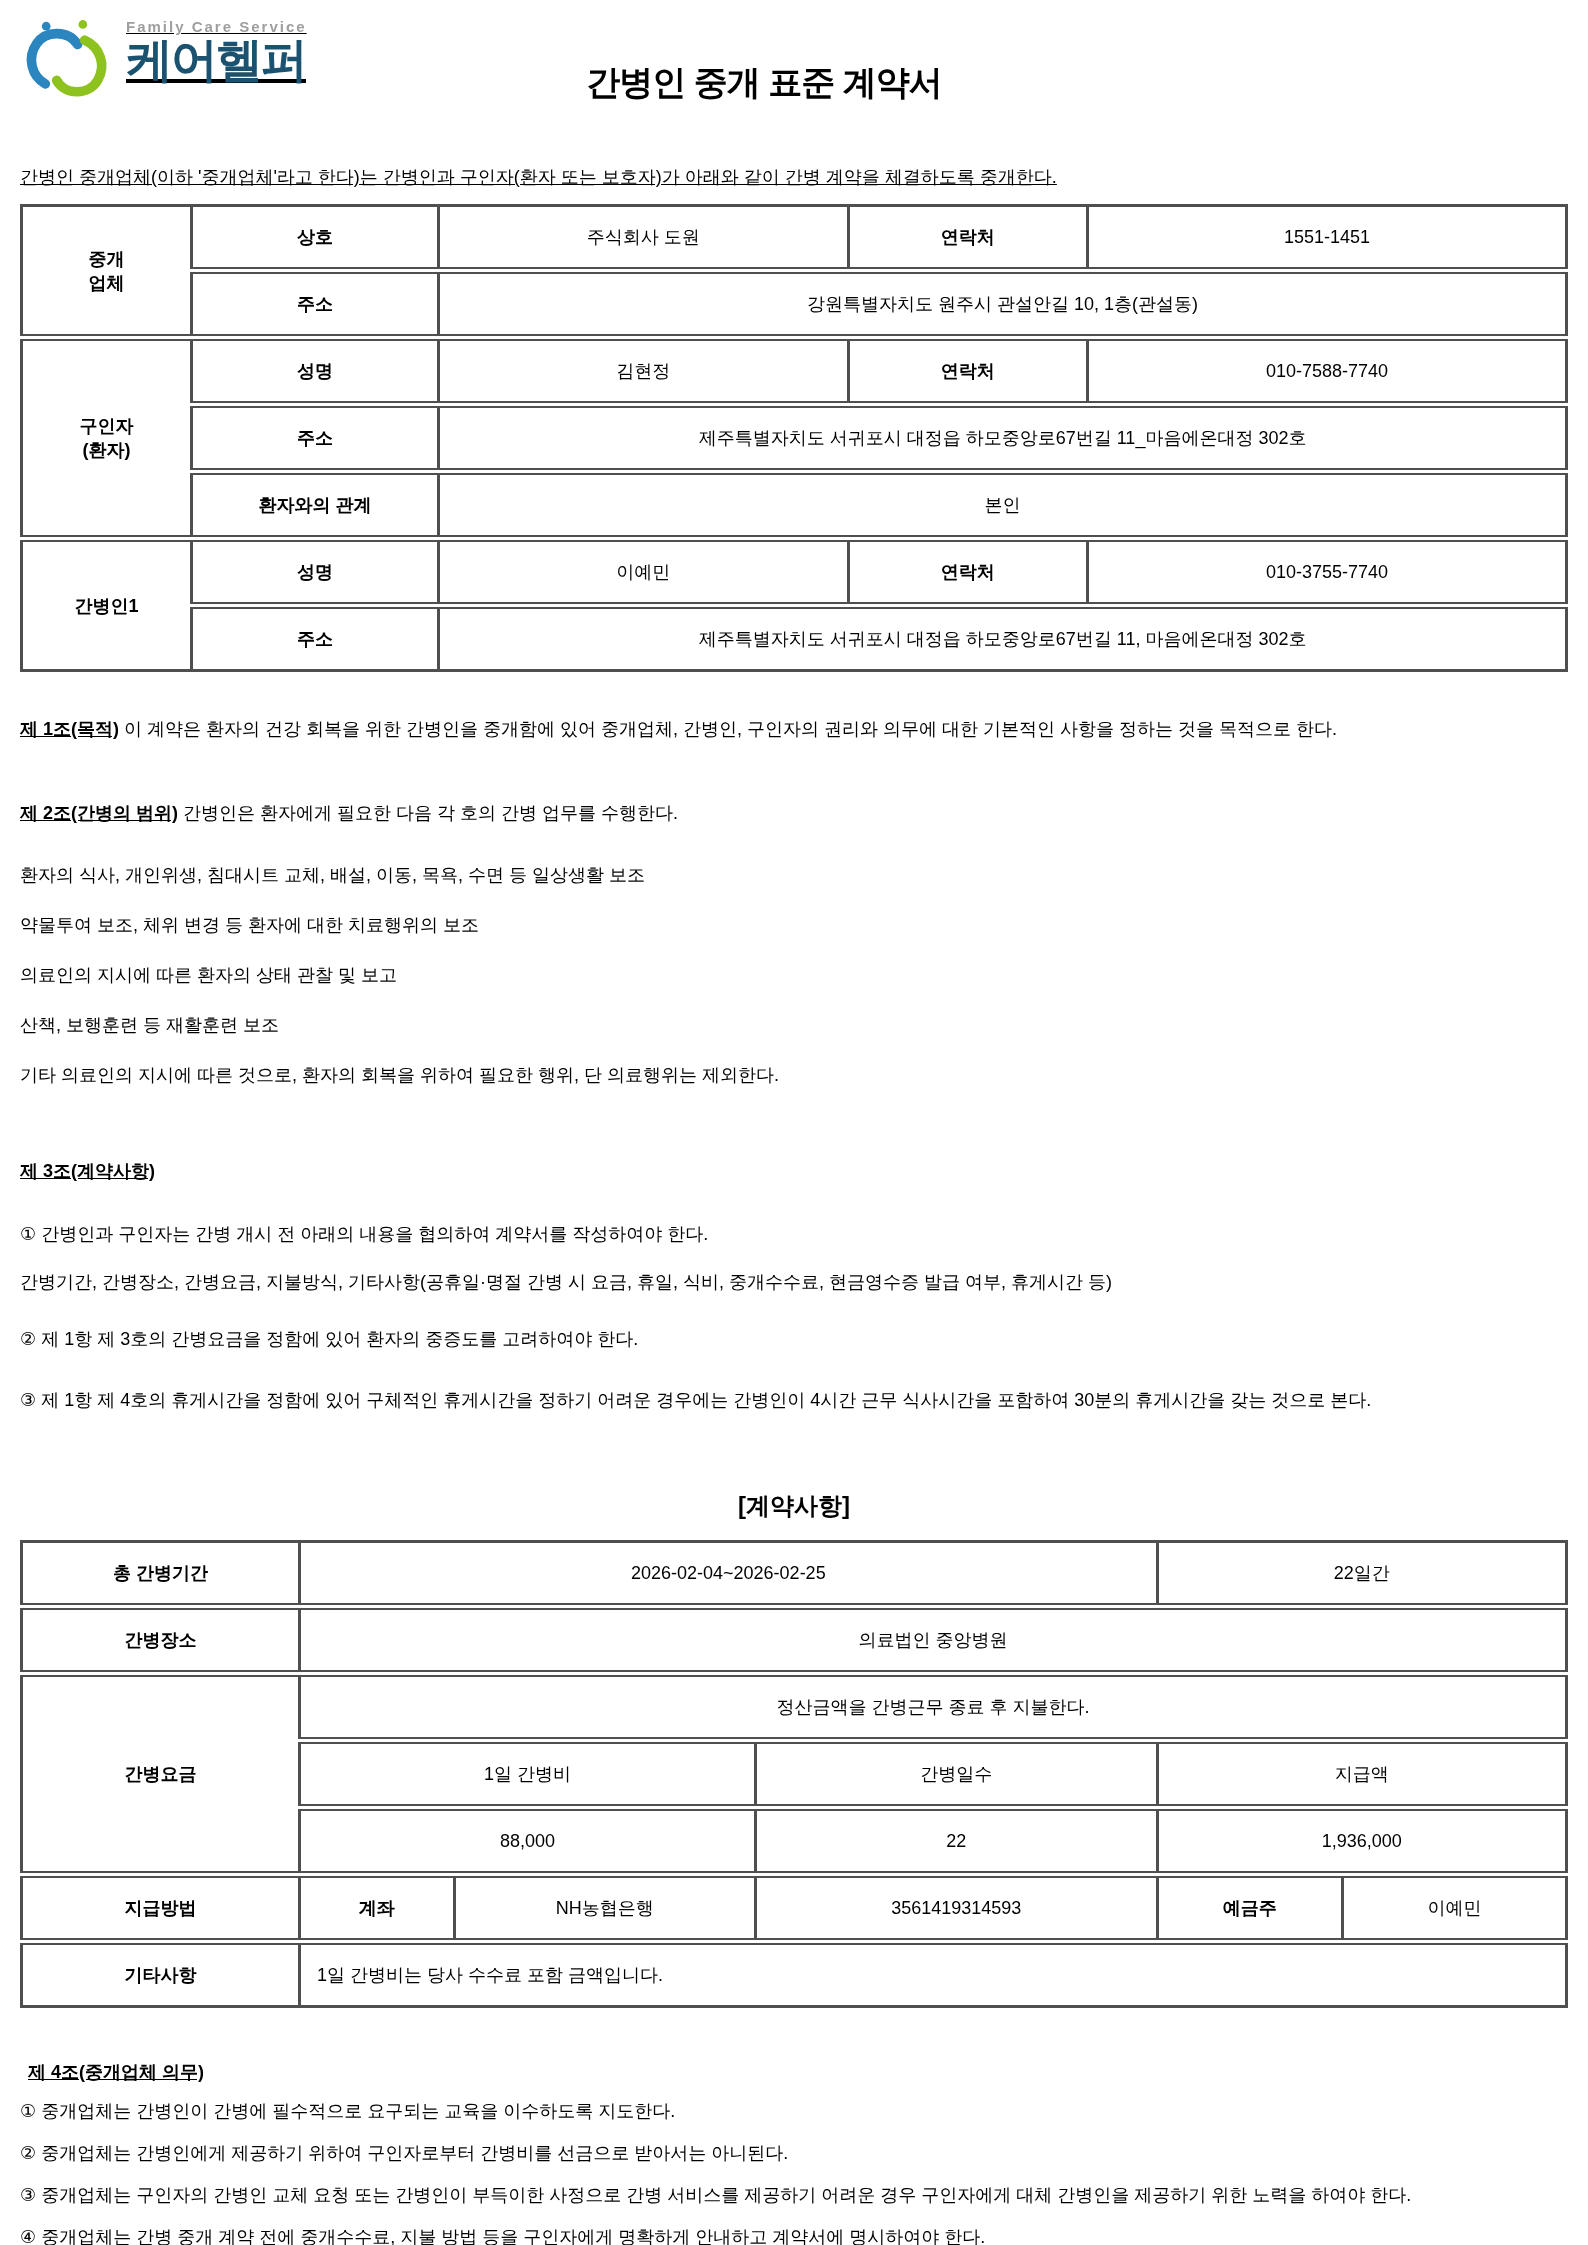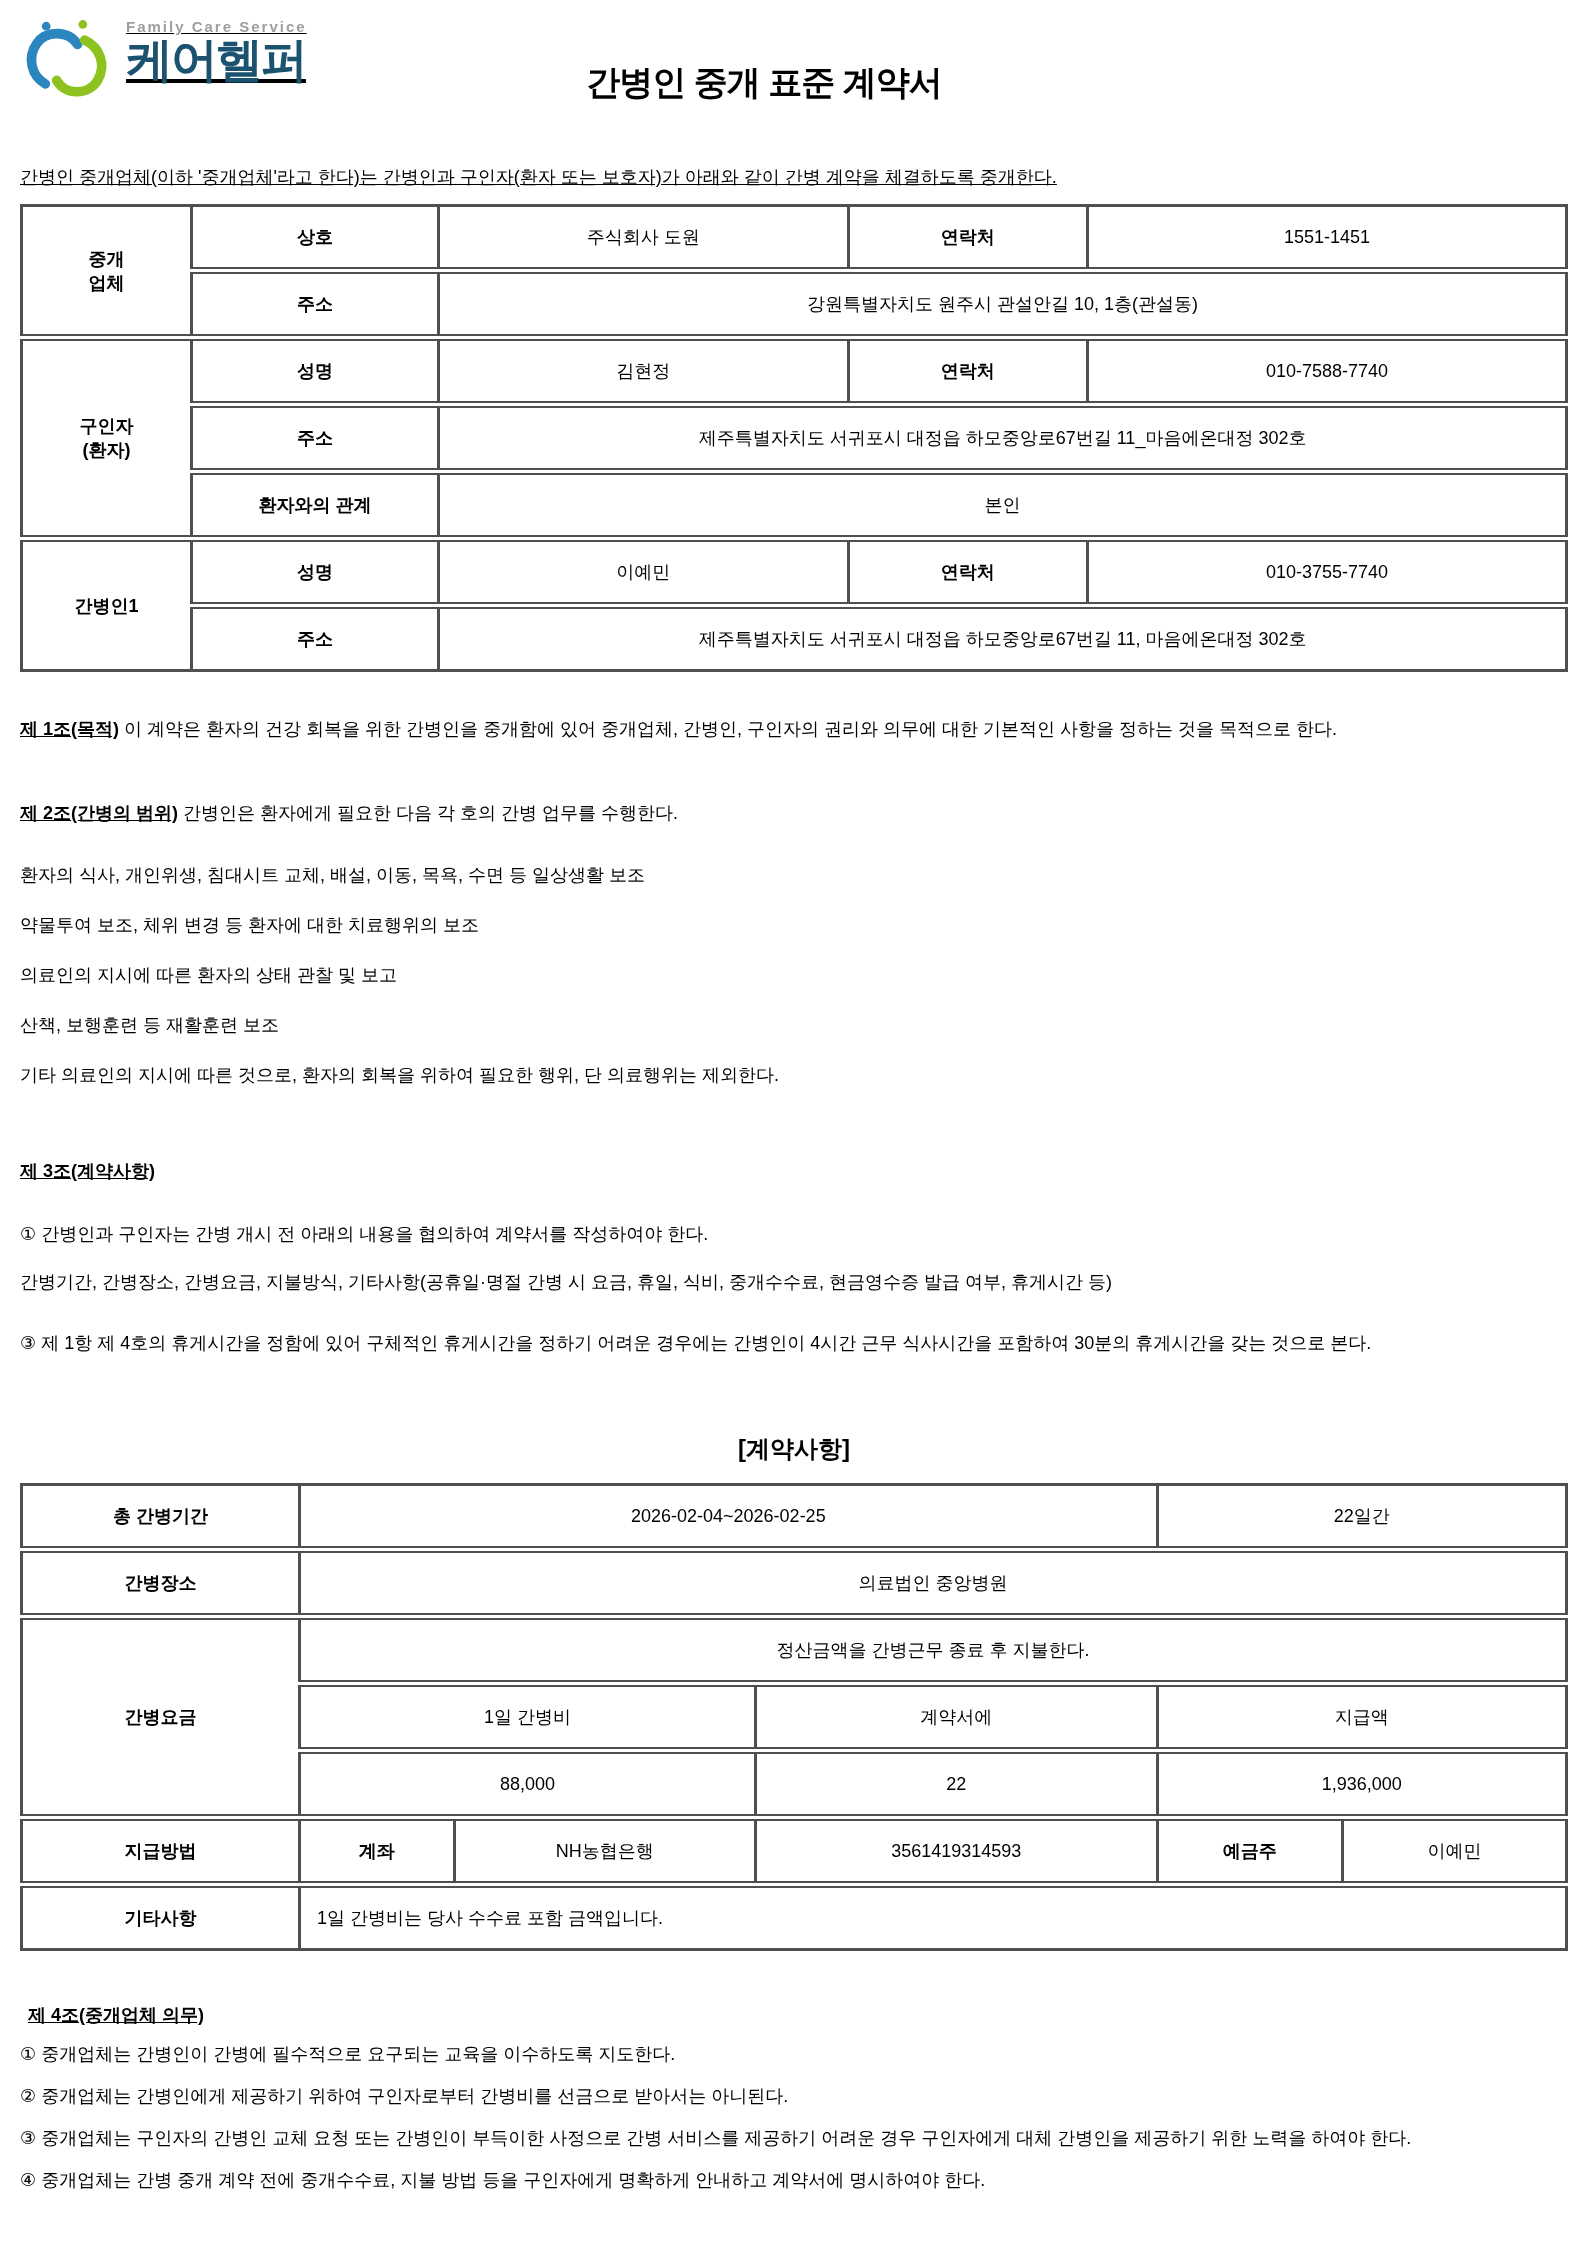--- a/index.html
+++ b/index.html
@@ -128,20 +128,21 @@
   <p class="a2h"><span class="art-head">제 2조(간병의 범위)</span><span> 간병인은 환자에게 필요한 다음 각 호의 간병 업무를 수행한다.</span></p>
   <p class="item item-first">환자의 식사, 개인위생, 침대시트 교체, 배설, 이동, 목욕, 수면 등 일상생활 보조</p>
   <p class="item">약물투여 보조, 체위 변경 등 환자에 대한 치료행위의 보조</p>
   <p class="item">의료인의 지시에 따른 환자의 상태 관찰 및 보고</p>
   <p class="item">산책, 보행훈련 등 재활훈련 보조</p>
   <p class="item">기타 의료인의 지시에 따른 것으로, 환자의 회복을 위하여 필요한 행위, 단 의료행위는 제외한다.</p>
 
   <p class="a3h art-head">제 3조(계약사항)</p>
   <p class="cl cl-first">① 간병인과 구인자는 간병 개시 전 아래의 내용을 협의하여 계약서를 작성하여야 한다.</p>
   <p class="cl cl-cont">간병기간, 간병장소, 간병요금, 지불방식, 기타사항(공휴일·명절 간병 시 요금, 휴일, 식비, 중개수수료, 현금영수증 발급 여부, 휴게시간 등)</p>
+  <p class="cl cl-mid">② 제 1항 제 3호의 간병요금을 정함에 있어 환자의 중증도를 고려하여야 한다.</p>
   <p class="cl cl-last">③ 제 1항 제 4호의 휴게시간을 정함에 있어 구체적인 휴게시간을 정하기 어려운 경우에는 간병인이 4시간 근무 식사시간을 포함하여 30분의 휴게시간을 갖는 것으로 본다.</p>
 
   <p class="contract-title">[계약사항]</p>
 
   <table class="t2">
     <colgroup>
       <col style="width:18%">
         <col style="width:10%">
         <col style="width:19.5%">
         <col style="width:26%">
@@ -157,21 +158,21 @@
     <tr>
       <td class="lbl">간병장소</td>
       <td colspan="5">의료법인 중앙병원</td>
     </tr>
     <tr>
       <td class="lbl" rowspan="3">간병요금</td>
       <td colspan="5">정산금액을 간병근무 종료 후 지불한다.</td>
     </tr>
     <tr>
       <td colspan="2">1일 간병비</td>
-      <td>계약서에</td>
+      <td>간병일수</td>
       <td colspan="2">지급액</td>
     </tr>
     <tr>
       <td colspan="2">88,000</td>
       <td>22</td>
       <td colspan="2">1,936,000</td>
     </tr>
     <tr>
       <td class="lbl">지급방법</td>
       <td class="lbl">계좌</td>

